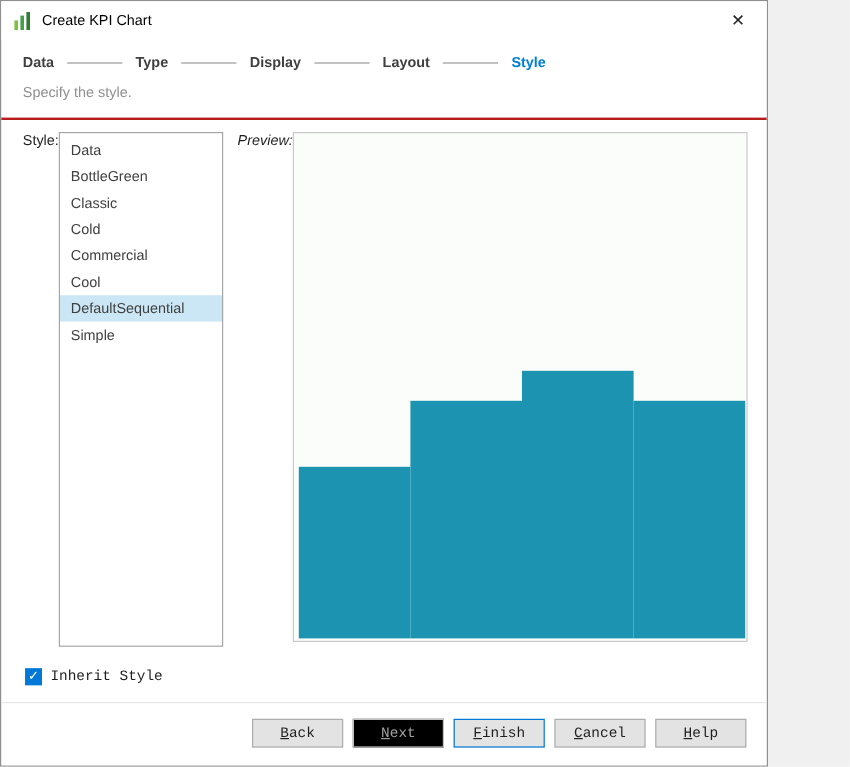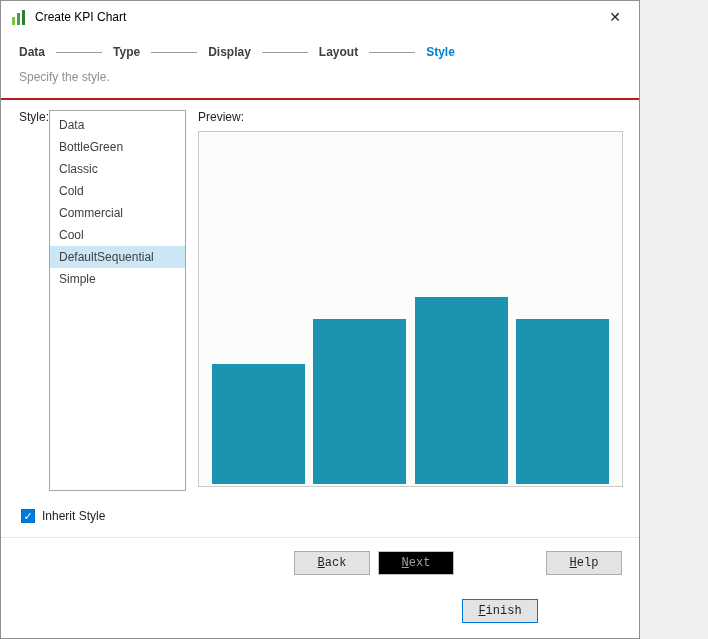--- a/index.html
+++ b/index.html
@@ -52,21 +52,21 @@
   .subtitle { font-size: 12px; color: #8f8f8f; padding: 9px 0 14px 18px; }
   
   .main {
     flex: 1 1 auto;
     display: flex;
     padding: 10px 16px 8px 18px;
     gap: 12px;
     min-height: 0;
   }
   .left-col { width: 167px; flex: 0 0 167px; display: flex; flex-direction: row; }
-  .right-col { flex: 1 1 auto; display: flex; flex-direction: column; }
+  .right-col { flex: 1 1 auto; display: flex; flex-direction: row; font-style: italic; }
   .panel-label { font-size: 12px; color: #1f1f1f; margin-bottom: 6px; line-height: 15px; }
   .style-list {
     flex: 1 1 auto;
     border: 1px solid #a6a6a6;
     background: #ffffff;
     overflow-y: auto;
     padding-top: 3px;
   }
   .list-item {
     font-size: 12px;
@@ -107,41 +107,41 @@
     background: #0078d7;
     border: 1px solid #0078d7;
     color: #ffffff;
     font-size: 11px;
     line-height: 12px;
     text-align: center;
     margin-right: 7px;
     cursor: pointer;
     flex: 0 0 14px;
   }
-  .checkbox-label { font-size: 12px; color: #1f1f1f; }
+  .checkbox-label { font-size: 12px; color: #1f1f1f; font-family: Liberation Mono, monospace; }
   
   .footer {
     flex: 0 0 auto;
     border-top: 1px solid #e6e6e6;
     display: flex;
     justify-content: flex-end;
     gap: 8px;
     padding: 13px 17px 15px 17px;
   }
   .btn {
     min-width: 76px;
     height: 24px;
     font-family: Liberation Mono, monospace;
     font-size: 12px;
     color: #1f1f1f;
     background: #e3e3e3;
     border: 1px solid #adadad;
     cursor: pointer;
   }
-  .btn.default { border-color: #0078d7; margin-top: 48px; }
+  .btn.default { border-color: #0078d7; }
   .btn.disabled { color: #a0a0a0; border-color: #c2c2c2; background: #000000; cursor: default; }
   .btn u { text-decoration: underline; }
 </style>
 </head>
 <body>
 
 <div class="dialog">
 
   <div class="titlebar">
     <svg class="title-icon" viewBox="0 0 16 16">
@@ -197,16 +197,17 @@
 
   <div class="checkbox-row">
     <span class="checkbox">✓</span>
     <span class="checkbox-label">Inherit Style</span>
   </div>
 
   <div class="footer">
       <button class="btn"><u>B</u>ack</button>
       <button class="btn disabled" disabled=""><u>N</u>ext</button>
       <button class="btn default"><u>F</u>inish</button>
+      <button class="btn"><u>C</u>ancel</button>
       <button class="btn"><u>H</u>elp</button>
     </div>
 
 </div>
 
 </body></html>

